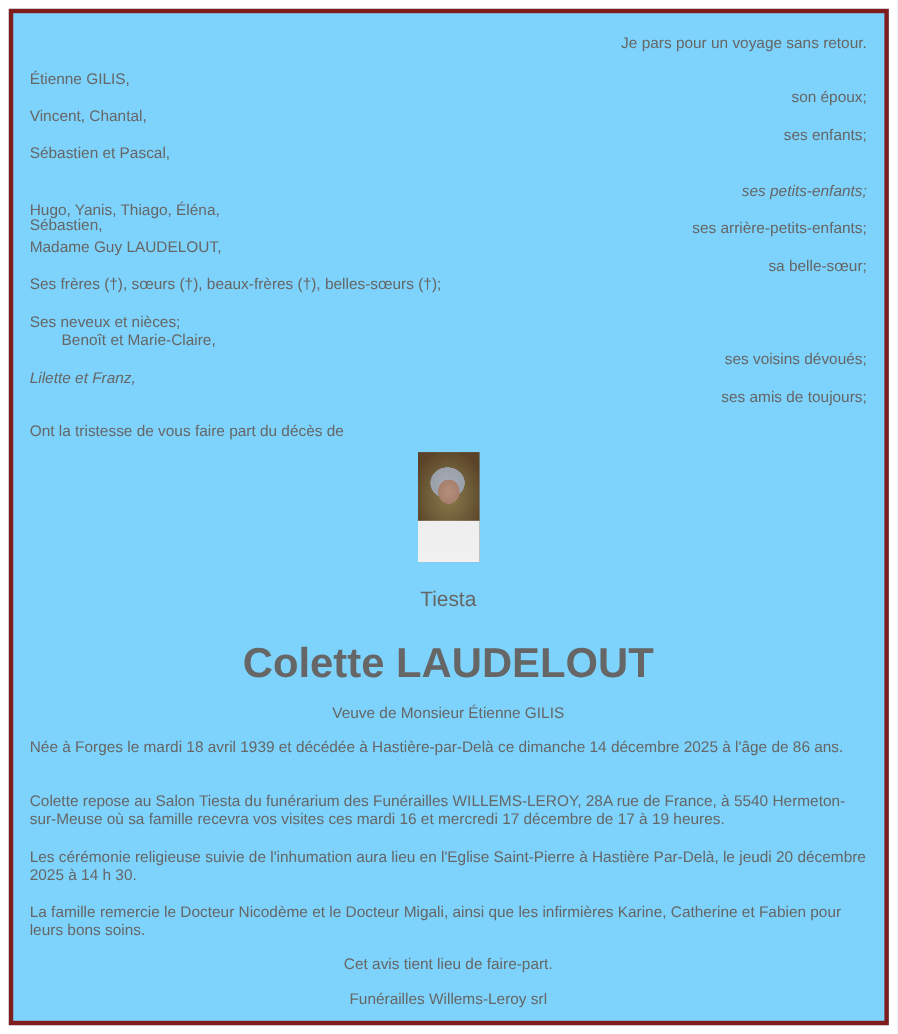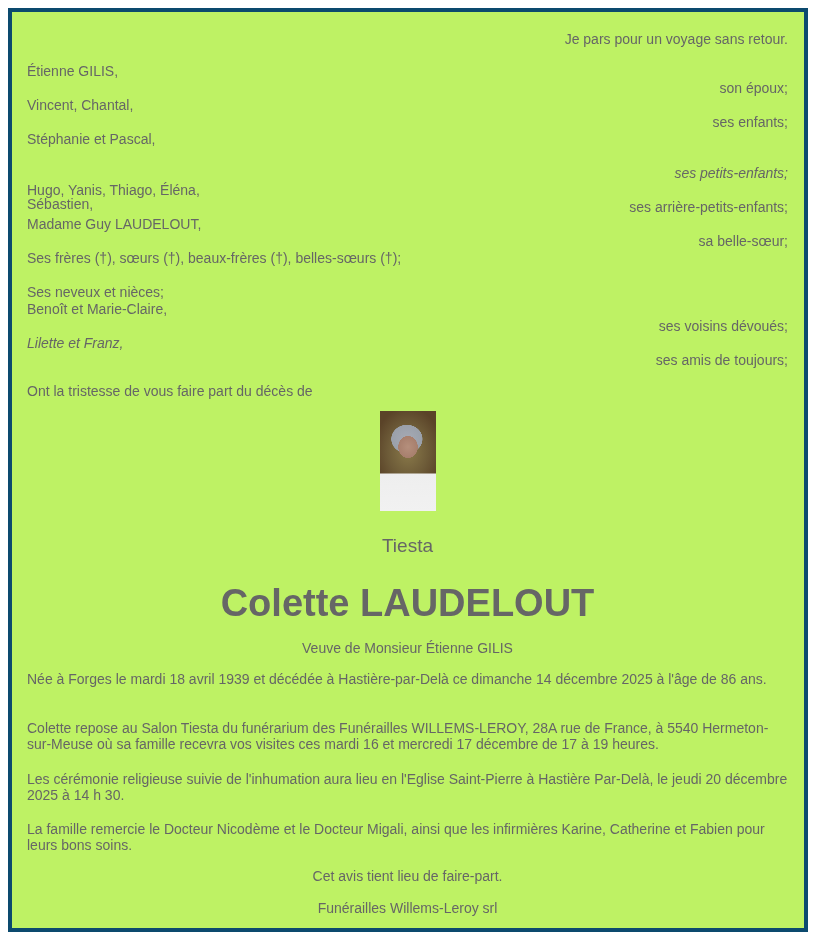--- a/index.html
+++ b/index.html
@@ -1,21 +1,21 @@
 <!DOCTYPE html>
 <html><head>
   <meta charset="utf-8">
   <style>
     html, body { margin: 0; padding: 0; background: #ffffff; }
     body { width: 816px; height: 940px; position: relative; overflow: hidden; }
     .frame {
       position: absolute; left: 8px; top: 8px;
       width: 792px; height: 916px;
-      border: 4px solid #0c4a6e;
-      background: #bef264;
+      border: 4px solid #7f1d1d;
+      background: #7dd3fc;
       color: #666666;
       font-family: "Liberation Sans", sans-serif;
       font-size: 14px;
       line-height: 16px;
     }
     .content { position: absolute; left: 15px; right: 16px; top: 0; }
     .abs { position: absolute; }
     .left { left: 0; text-align: left; white-space: nowrap; }
     .right { right: 0; text-align: right; white-space: nowrap; }
     .center { left: 0; right: 0; text-align: center; }
@@ -38,34 +38,34 @@
   <div class="content">
 
     <div class="abs right" style="top:19px;">Je pars pour un voyage sans retour.</div>
 
     <div class="abs left" style="top:51px;">Étienne GILIS,</div>
     <div class="abs right" style="top:68px;">son époux;</div>
 
     <div class="abs left" style="top:85px;">Vincent, Chantal,</div>
     <div class="abs right" style="top:102px;">ses enfants;</div>
 
-    <div class="abs left" style="top:119px;">Stéphanie et Pascal,</div>
+    <div class="abs left" style="top:119px;">Sébastien et Pascal,</div>
     <div class="abs left" style="top:136px;margin-top:48px;">Sébastien,</div>
     <div class="abs right" style="top:153px;font-style:italic;">ses petits-enfants;</div>
 
     <div class="abs left" style="top:170px;">Hugo, Yanis, Thiago, Éléna,</div>
     <div class="abs right" style="top:187px;">ses arrière-petits-enfants;</div>
 
     <div class="abs left" style="top:204px;">Madame Guy LAUDELOUT,</div>
     <div class="abs right" style="top:221px;">sa belle-sœur;</div>
 
     <div class="abs left" style="top:238px;">Ses frères (†), sœurs (†), beaux-frères (†), belles-sœurs (†);</div>
 
     <div class="abs left" style="top:272px;">Ses neveux et nièces;</div>
-    <div class="abs left" style="top:289px;">Benoît et Marie-Claire,</div>
+    <div class="abs left" style="top:289px;margin-left:29px;">Benoît et Marie-Claire,</div>
     <div class="abs right" style="top:306px;margin-left:32px;">ses voisins dévoués;</div>
 
     <div class="abs left" style="top:323px;font-style:italic;">Lilette et Franz,</div>
     <div class="abs right" style="top:340px;">ses amis de toujours;</div>
 
     <div class="abs left" style="top:371px;">Ont la tristesse de vous faire part du décès de</div>
 
     <div class="photo" title="portrait-photo"></div>
 
     <div class="abs center madame" style="top:523px;">Tiesta</div>

